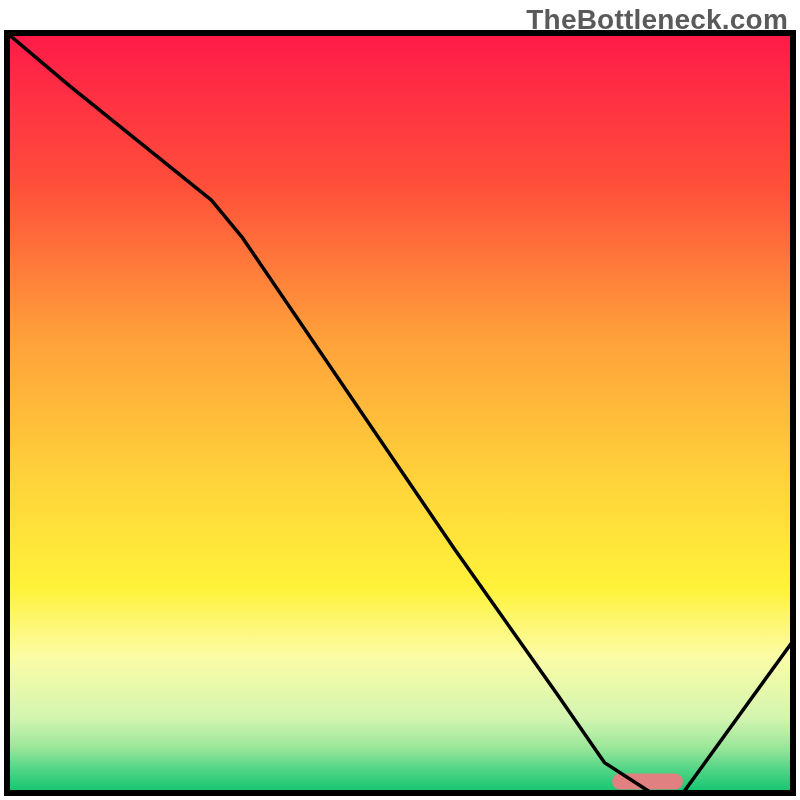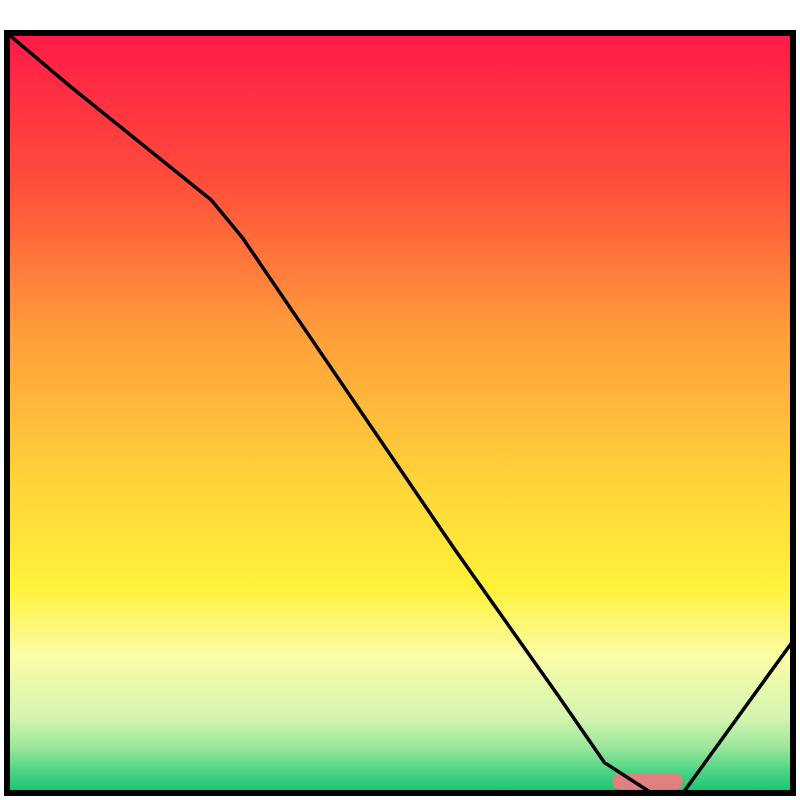--- a/index.html
+++ b/index.html
@@ -27,20 +27,21 @@
     letter-spacing: 0.2px;
   }
   svg {
     display: block;
   }
 </style>
 </head>
 <body>
 
 <div class="chart-container">
+  <div class="watermark">TheBottleneck.com</div>
 
   <svg id="chart-svg" width="800" height="800" viewBox="0 0 800 800">
     <defs>
       <linearGradient id="bg-grad" x1="0" y1="0" x2="0" y2="1">
           <stop offset="0%" stop-color="#ff1a49"></stop>
           <stop offset="20%" stop-color="#ff4f3a"></stop>
           <stop offset="40%" stop-color="#ffa03a"></stop>
           <stop offset="60%" stop-color="#ffd63a"></stop>
           <stop offset="73%" stop-color="#fff23a"></stop>
           <stop offset="82%" stop-color="#fbfca6"></stop>

